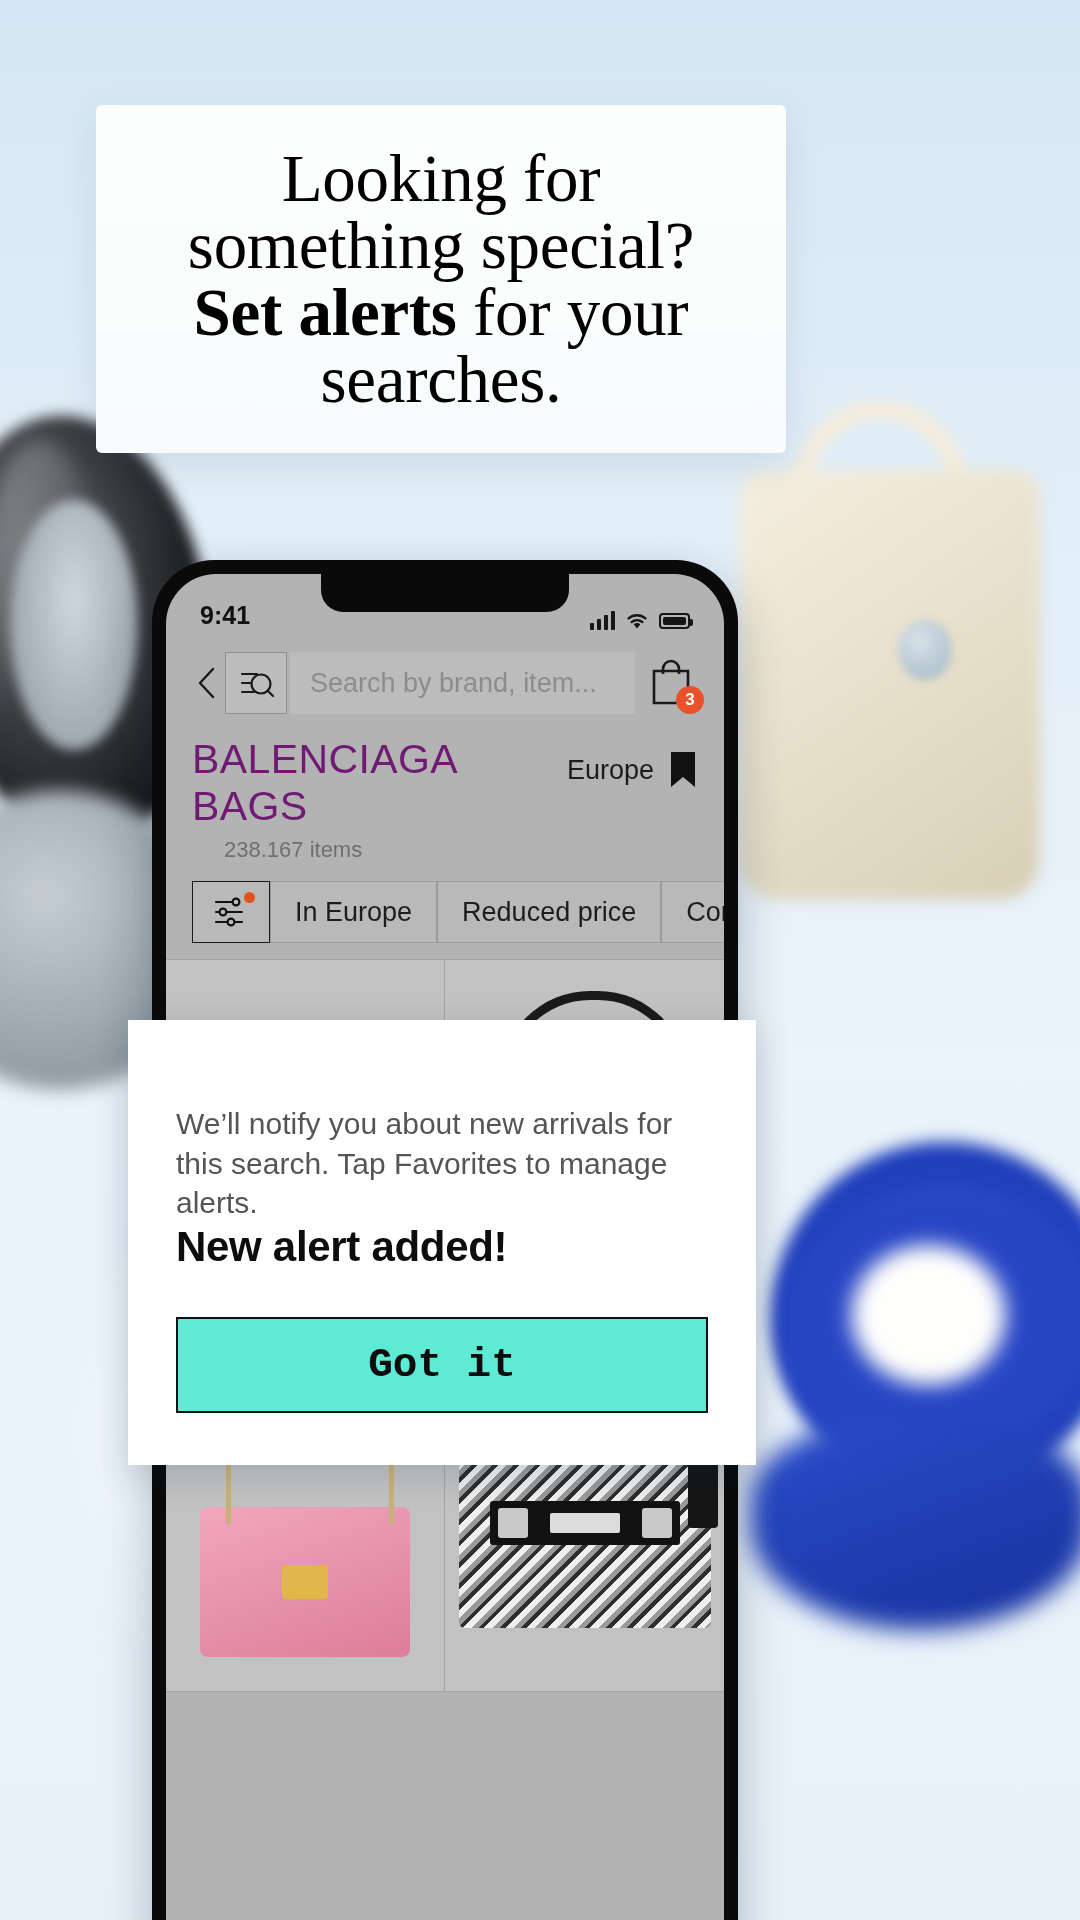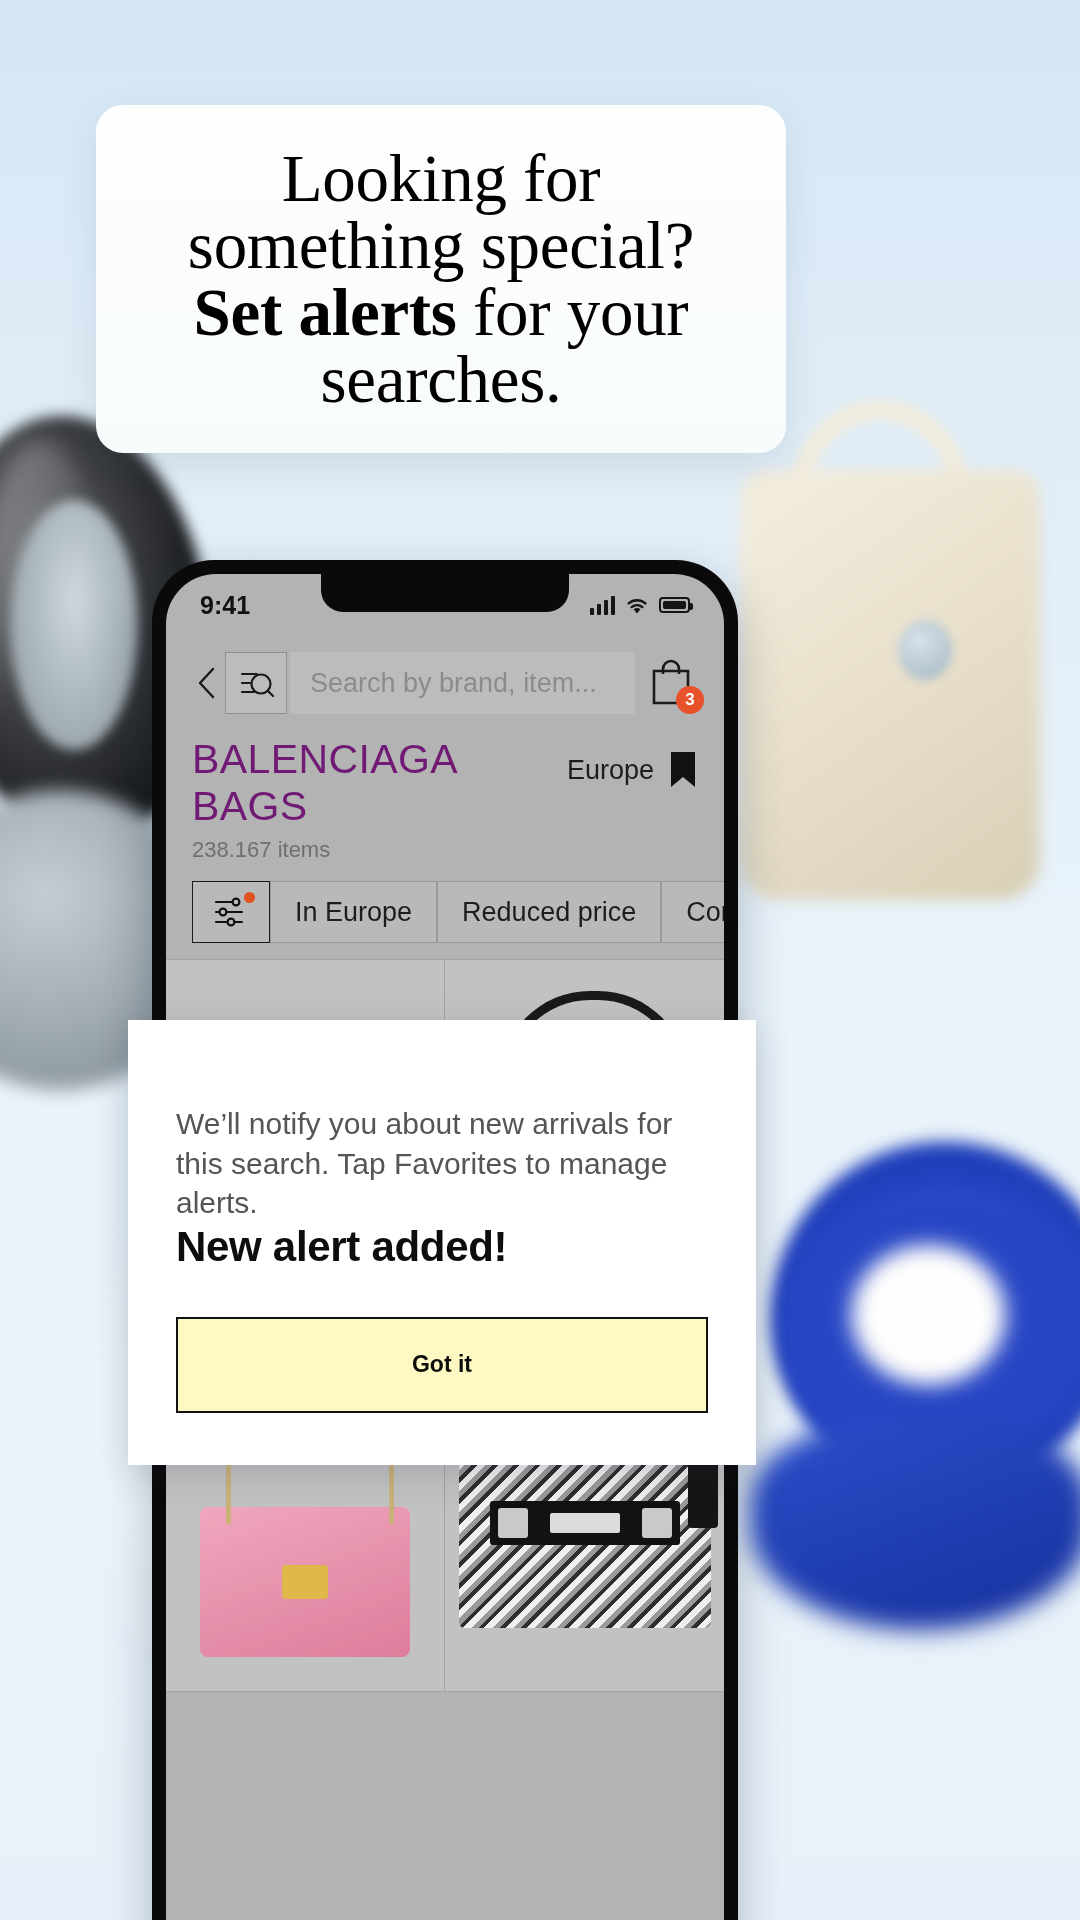--- a/index.html
+++ b/index.html
@@ -100,21 +100,21 @@
   .lightpatch{
     position:absolute; left:40px; top:1180px; width:420px; height:520px;
     background: radial-gradient(ellipse at 50% 50%, #f3f8fc 0%, rgba(243,248,252,0) 70%);
     filter: blur(16px);
   }
 
   
   #headline-card{
     position:absolute; left:96px; top:105px; width:690px; height:348px;
     background: linear-gradient(180deg,#fdfefe 0%, #f8fbfc 100%);
-    border-radius: 27px;
+    border-radius: 6px;
     box-shadow: 0 12px 36px rgba(40,60,80,.10);
     display:flex; align-items:center; justify-content:center;
     padding: 12px 26px;
   }
   #headline-text{
     font-family: "Liberation Serif", "DejaVu Serif", serif;
     font-size: 67px;
     line-height: 1.0;
     text-align:center;
     color:#000;
@@ -137,21 +137,21 @@
     overflow:hidden;
   }
   #notch{
     position:absolute; left:50%; transform:translateX(-50%); top:0;
     width:248px; height:38px; background:#0a0a0a;
     border-radius: 0 0 22px 22px; z-index:6;
   }
 
   
   #status-bar{
-    position:relative; height:56px; display:flex; align-items:center;
+    position:relative; height:56px; display:flex; align-items:flex-end;
     justify-content:space-between; padding: 6px 34px 0 34px;
     font-size:25px; font-weight:600; color:#111; z-index:5;
   }
   #status-icons{ display:flex; align-items:center; gap:9px; }
   .bars{ display:flex; align-items:flex-end; gap:3px; height:19px;}
   .bars i{ display:block; width:4px; background:#151515; border-radius:1px;}
   .bars i:nth-child(1){height:7px}
   .bars i:nth-child(2){height:11px}
   .bars i:nth-child(3){height:15px}
   .bars i:nth-child(4){height:19px}
@@ -177,21 +177,21 @@
   #cart-wrap{ position:relative; width:54px;height:58px; flex:0 0 auto; margin-left:6px;}
   #cart-badge{
     position:absolute; right:-6px; bottom:-2px; width:28px;height:28px;border-radius:50%;
     background:#e8522a; color:#fff; font-size:17px; font-weight:700;
     display:flex;align-items:center;justify-content:center;
   }
 
   
   #title-row{ display:flex; align-items:flex-start; justify-content:space-between; padding: 22px 26px 0 26px;}
   #title-main{ font-size:41px; letter-spacing:.4px; color:#701a75;}
-  #title-count{ font-size:22px; color:#6f6f6f; margin-top:7px;}
+  #title-count{ font-size:22px; color:#6f6f6f; margin-top:7px;margin-left:32px;}
   #manage-wrap{ display:flex; align-items:center; gap:14px; padding-top:14px;}
   #manage-label{ font-size:27px; color:#1d1d1d;}
 
   
   #chips{ display:flex; padding: 18px 0 0 26px; overflow:hidden; }
   .chip{
     border:1.5px solid #9a9a9a; height:62px; display:flex; align-items:center; justify-content:center;
     padding:0 24px; font-size:27px; color:#1d1d1d; white-space:nowrap; background:rgba(255,255,255,.08);
     flex:0 0 auto;
   }
@@ -226,24 +226,24 @@
 
   
   #modal{
     position:absolute; left:128px; top:1020px; width:628px;
     background:#fff; padding: 58px 48px 52px 48px;
     box-shadow: 0 10px 34px rgba(20,40,60,.16);
   }
   #modal-title{ font-size:42px; font-weight:700; color:#0d0d0d; letter-spacing:-0.3px;}
   #modal-body{ margin-top:26px; font-size:30px; line-height:1.32; color:#555; }
   #got-it-button{
-    margin-top:46px; width:100%; height:96px; background:#fef9c3;
+    margin-top:46px; width:100%; height:96px; background:#5eead4;
     border:2px solid #111; display:flex; align-items:center; justify-content:center;
-    font-size:23px; font-weight:700; color:#0d0d0d; cursor:pointer;
-    font-family:Liberation Sans, sans-serif;
+    font-size:41px; font-weight:700; color:#0d0d0d; cursor:pointer;
+    font-family:Liberation Mono, monospace;
   }
 </style>
 </head>
 <body>
 
 <div id="bg">
   <div class="ring-outer"></div>
   <div class="ring-hl"></div>
   <div class="ring-inner"></div>
   <div class="disc-grey"></div>

